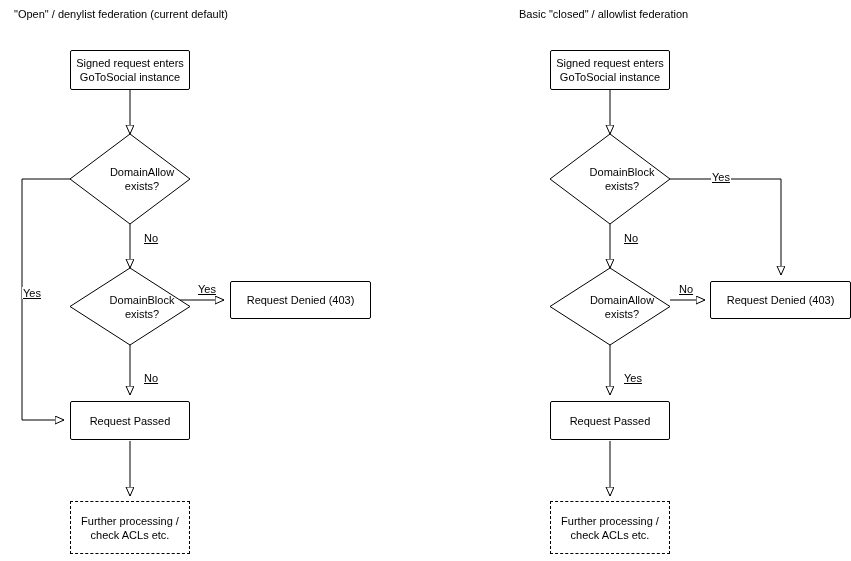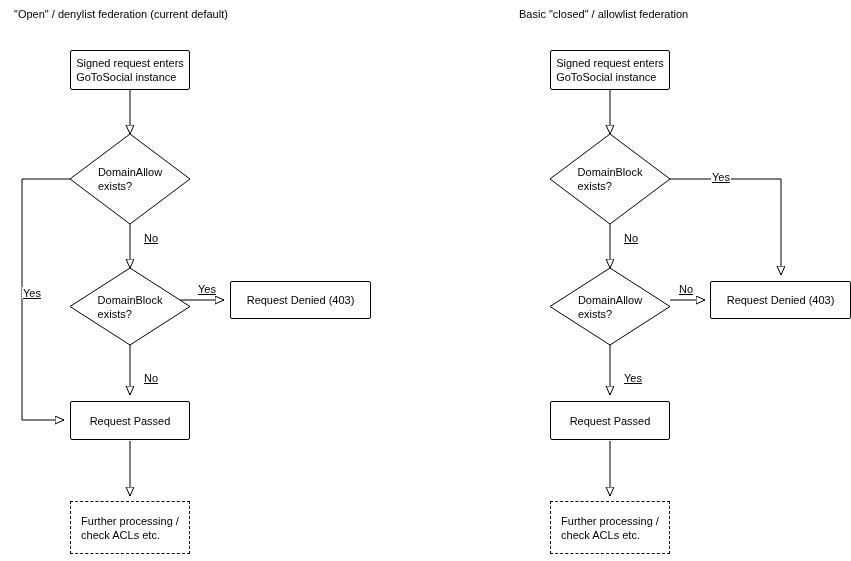--- a/index.html
+++ b/index.html
@@ -22,20 +22,21 @@
     font-size: 11px;
     color: #000;
     white-space: nowrap;
   }
   .node {
     position: absolute;
     box-sizing: border-box;
     display: flex;
     align-items: center;
     justify-content: center;
+    text-align: center;
     font-size: 11px;
     line-height: 14px;
     color: #000;
     background: #ffffff;
   }
   .node.box {
     border: 1px solid #000000;
     border-radius: 2px;
   }
   .node.dashed {
@@ -49,27 +50,27 @@
   }
   .diamond-wrap svg {
     position: absolute;
     top: 0;
     left: 0;
     overflow: visible;
   }
   .diamond-wrap .label {
     position: absolute;
     top: 0;
-    left: 0;
+    left: 12px;
     width: 100%;
     height: 100%;
     display: flex;
     align-items: center;
     justify-content: center;
-    text-align: left;
+    text-align: center;
     font-size: 11px;
     line-height: 14px;
     white-space: pre-line;
   }
   .edge-layer {
     position: absolute;
     top: 0;
     left: 0;
     width: 851px;
     height: 561px;

